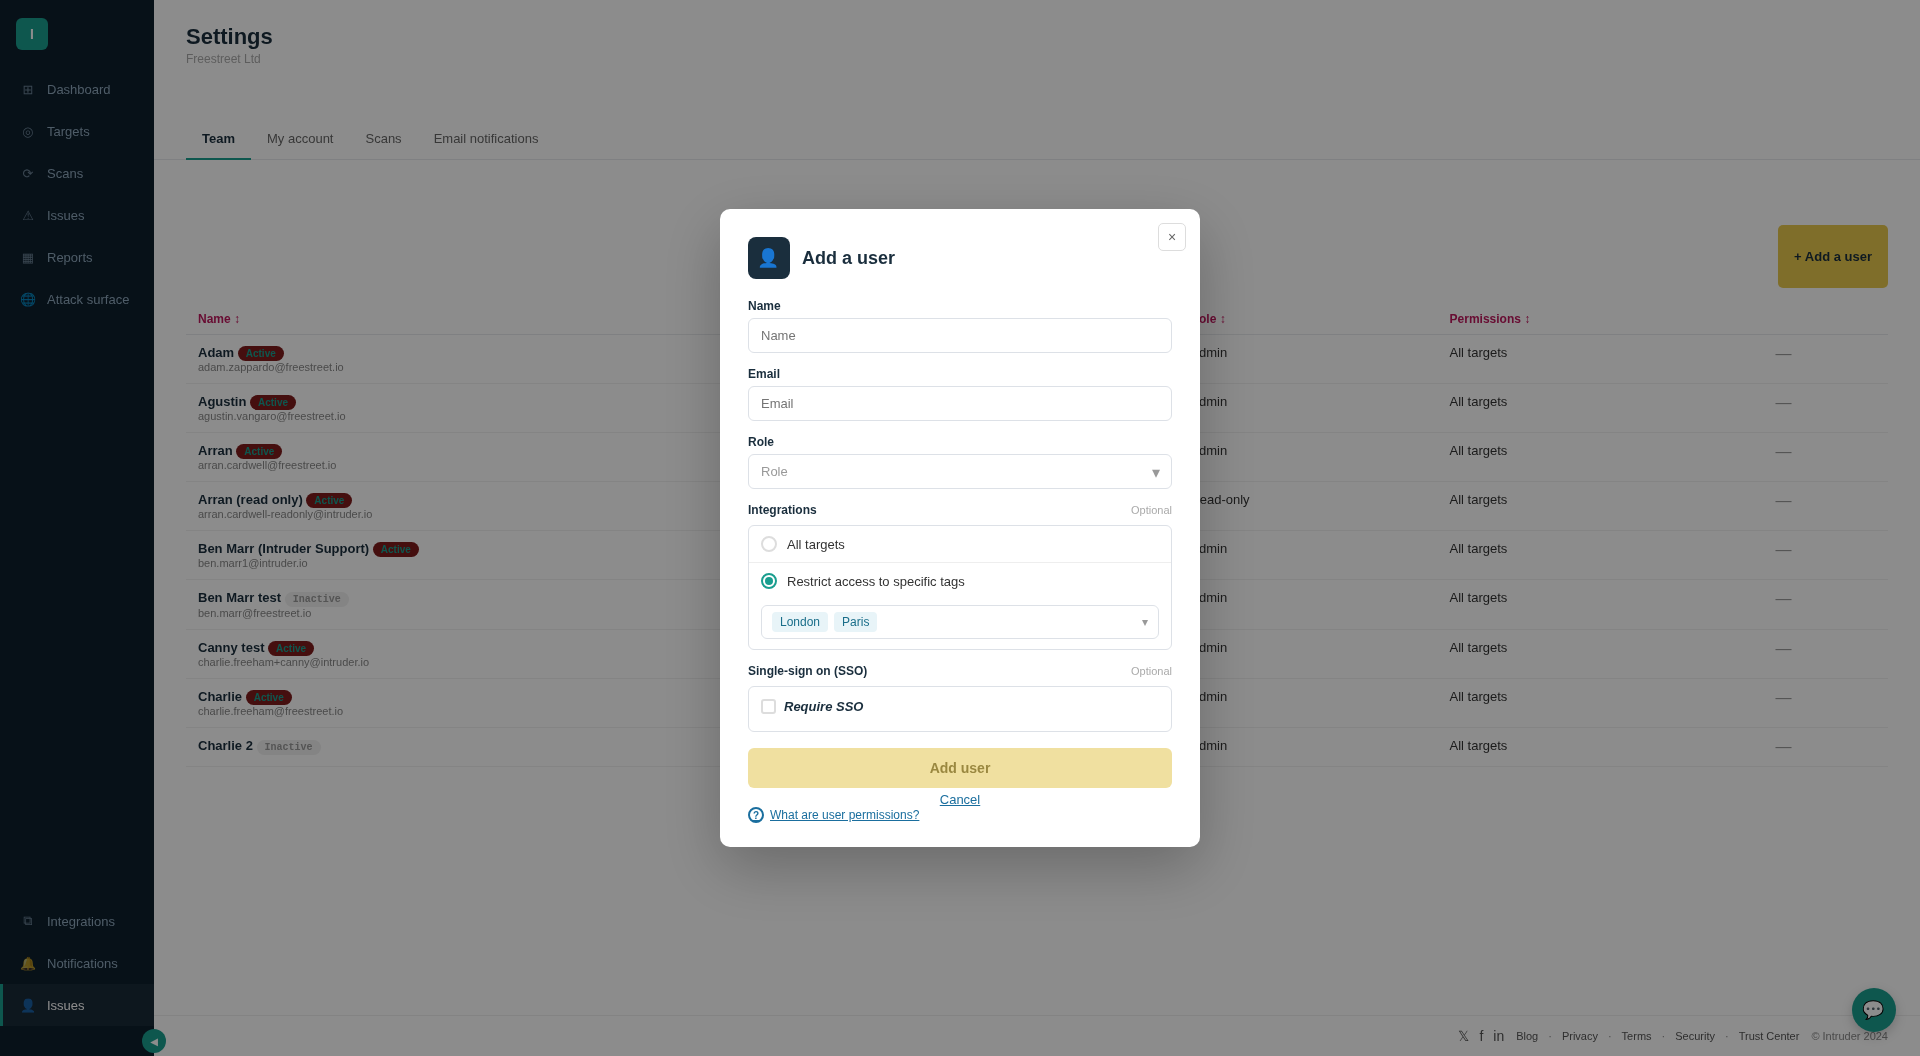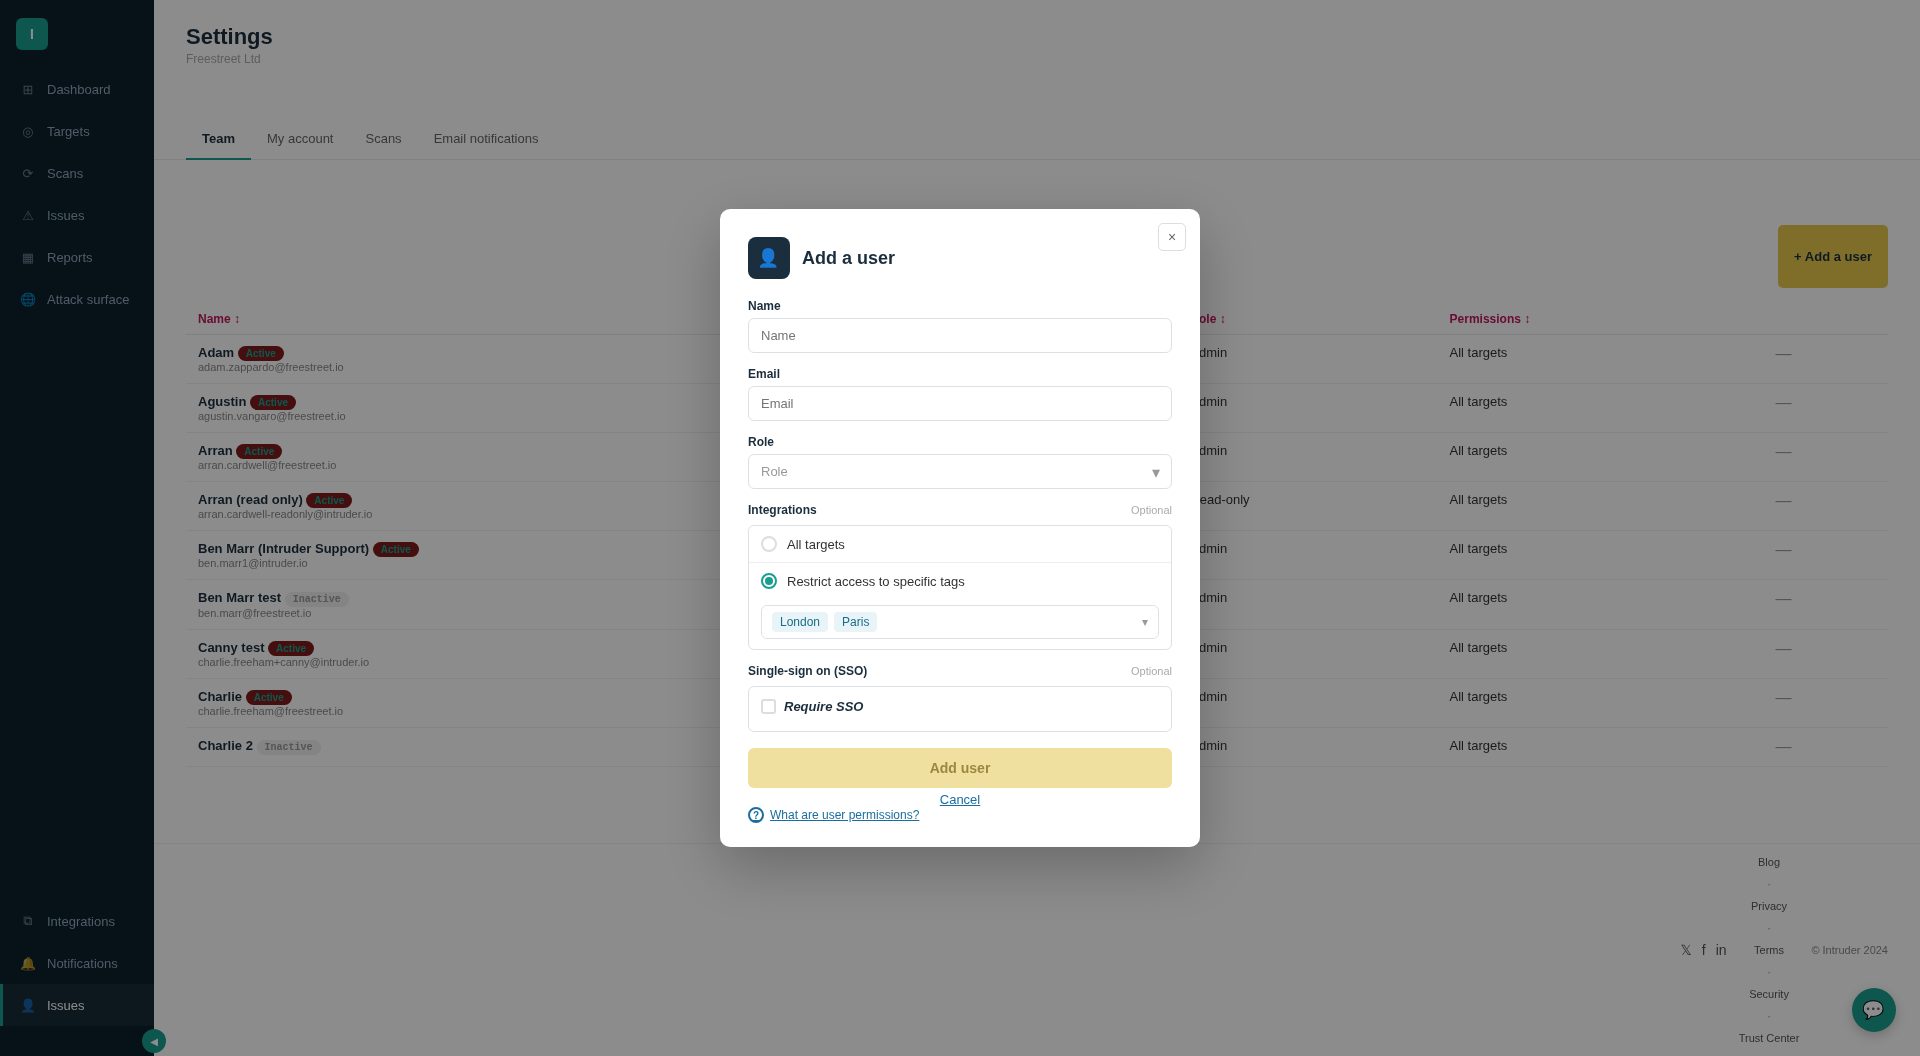--- a/index.html
+++ b/index.html
@@ -381,21 +381,21 @@
       padding: 12px 32px;
       display: flex;
       align-items: center;
       justify-content: flex-end;
       gap: 12px;
       font-size: 11px;
       color: #888;
       border-top: 1px solid #eee;
       background: white;
     }
-    .footer-links { display: flex; gap: 10px; align-items: center; flex-direction: column; }
+    .footer-links { display: flex; gap: 10px; align-items: center; }
     .footer-link { color: #555; text-decoration: none; cursor: pointer; }
     .footer-social { display: flex; gap: 10px; align-items: center; }
     .footer-icon { color: #555; font-size: 14px; cursor: pointer; }
 
     .chat-btn {
       position: fixed;
       bottom: 24px; right: 24px;
       width: 44px; height: 44px;
       background: #1a9e8f;
       border-radius: 50%;

